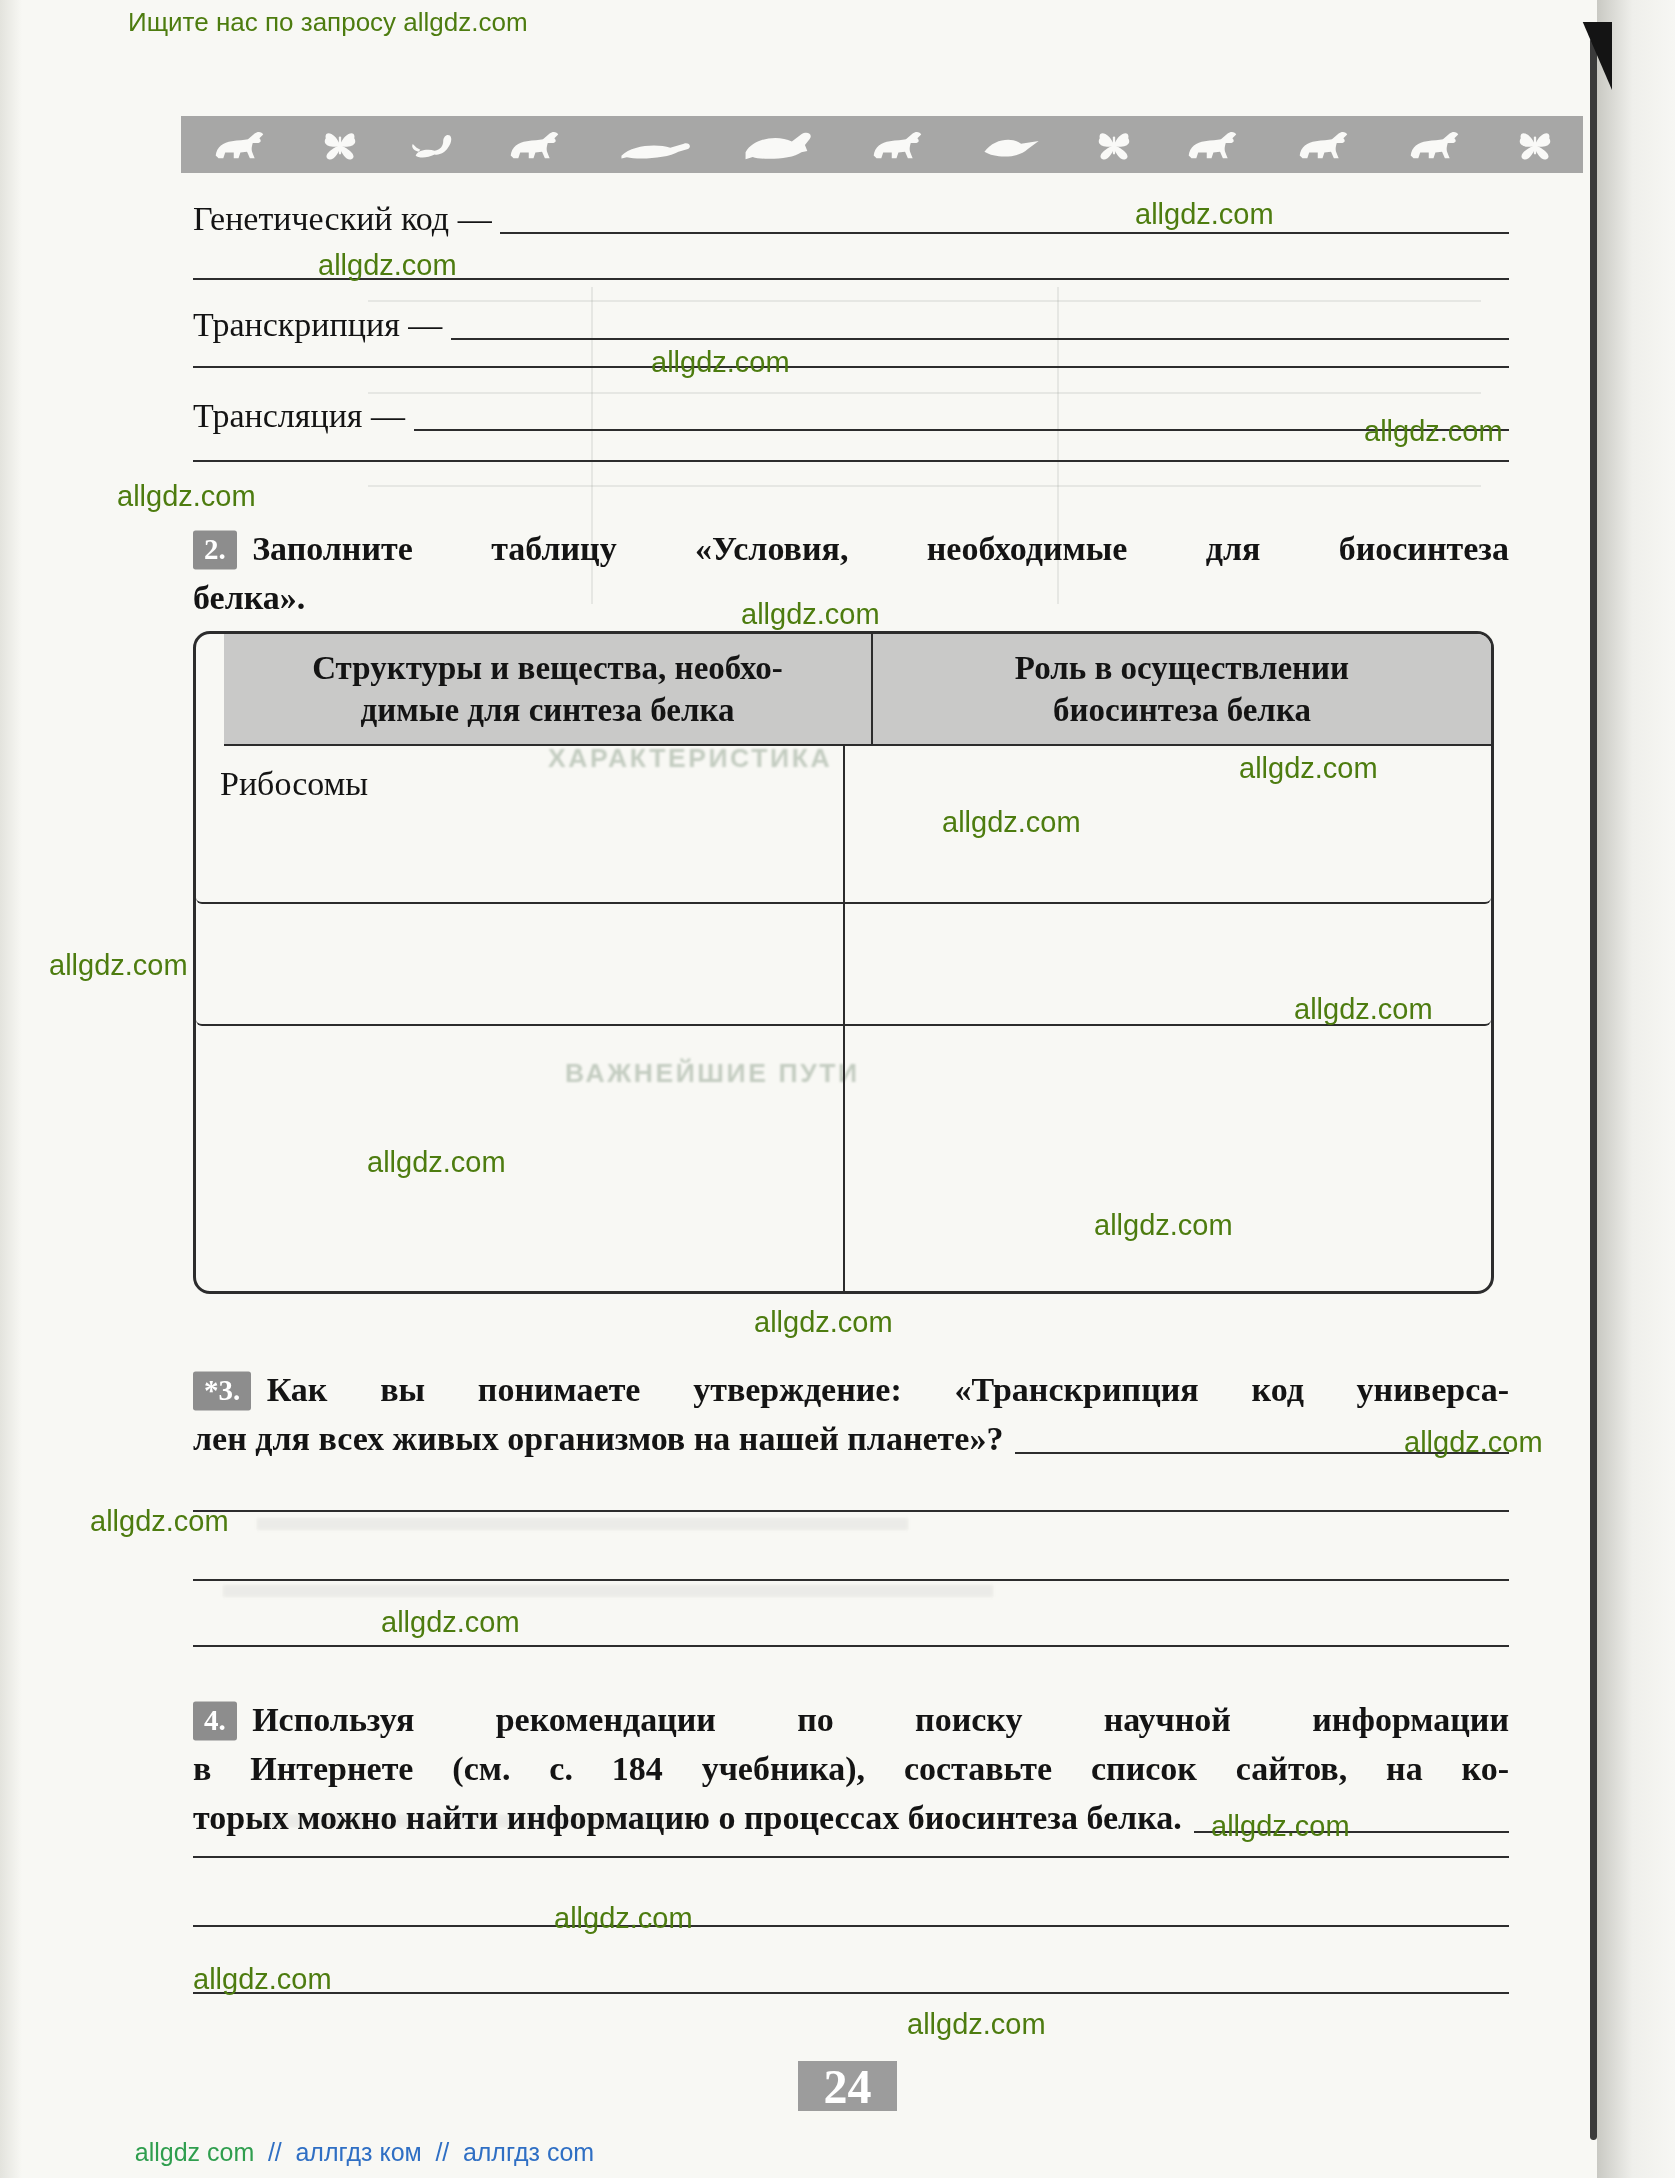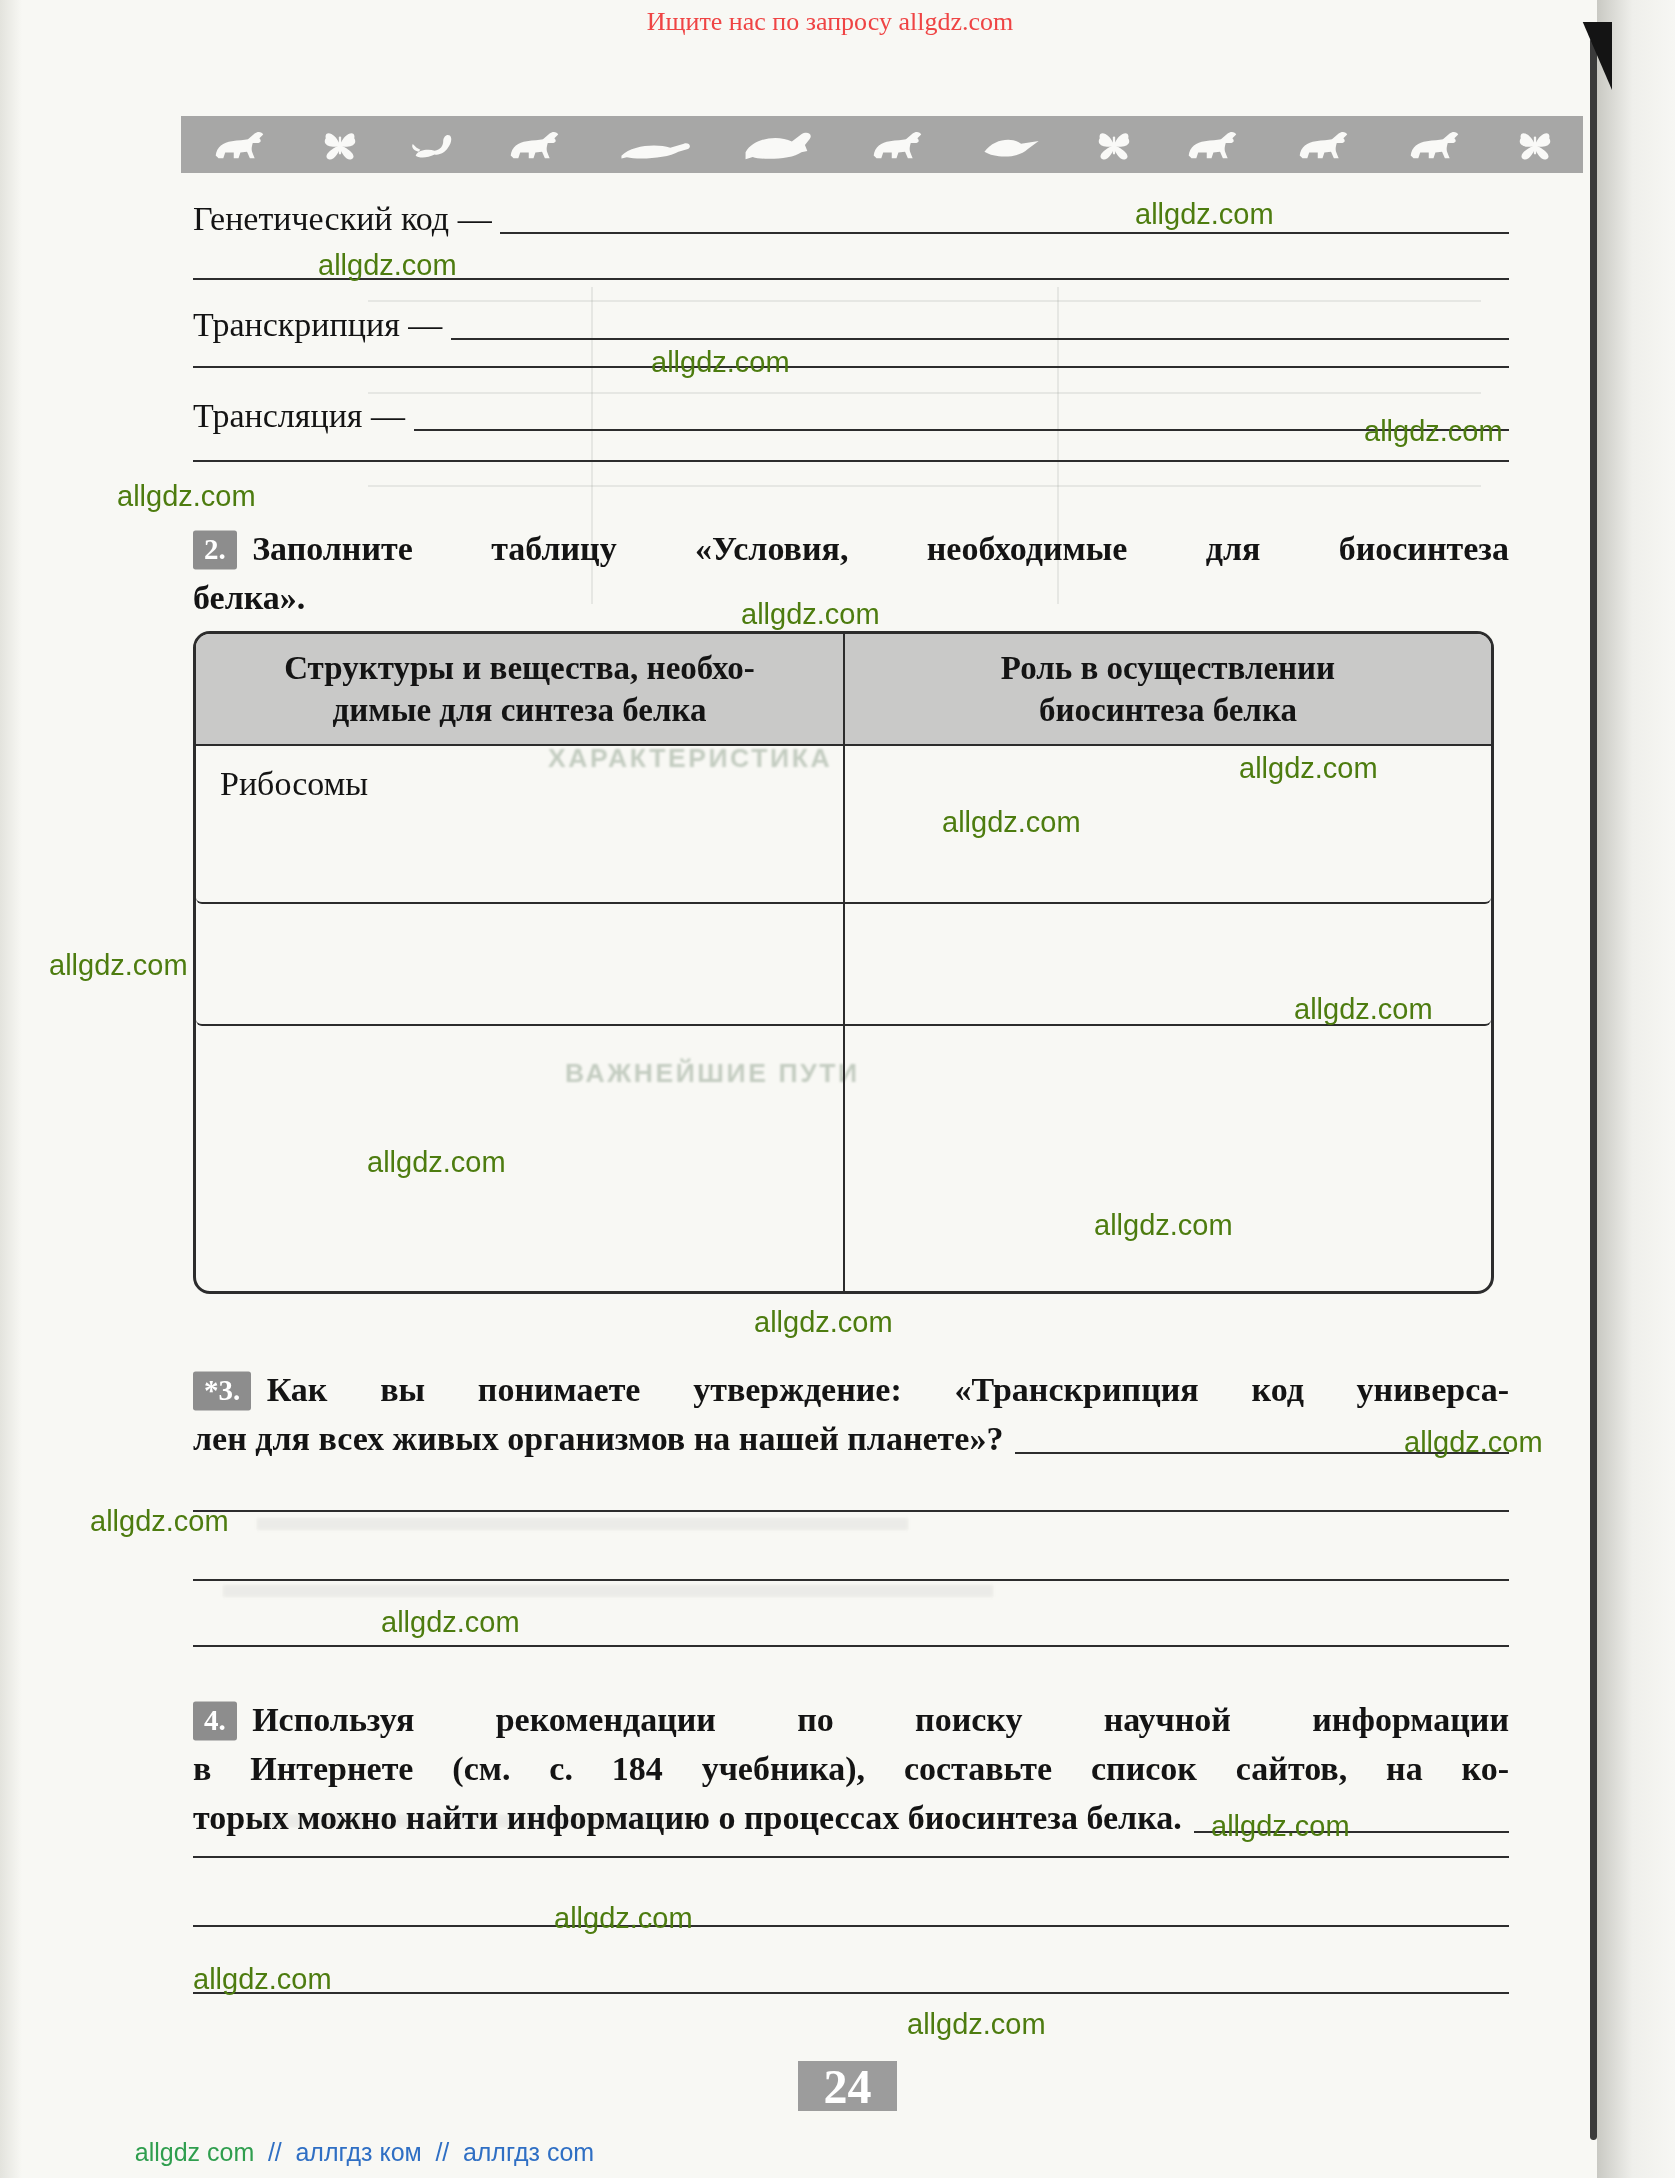--- a/index.html
+++ b/index.html
@@ -5,22 +5,22 @@
   html,body { margin:0; padding:0; background:#ffffff; }
   .page {
     position:relative; width:1675px; height:2179px; overflow:hidden;
     background: radial-gradient(120% 90% at 50% 45%, #fbfbf8 55%, #ededе7 100%);
     background-color:#f8f8f4;
     font-family:"Liberation Serif", serif; color:#141414;
   }
   .left-shade { position:absolute; left:0; top:0; width:22px; height:100%;
     background:linear-gradient(90deg,#e3e3dd,#f8f8f4); z-index:3; }
 
-  .top-note { position:absolute; left:128px; top:6.8px; width:1404px; text-align:center;
-    font-family:Liberation Serif, serif; font-size:26px; color:#ef4444; z-index:12; }
+  .top-note { position:absolute; left:128px; top:6.8px; width:1404px; 
+    font-family:Liberation Sans, sans-serif; font-size:26px; color:#4d7c0f; z-index:12; }
 
   .animal-band { position:absolute; left:181px; top:116px; width:1402px; height:57px;
     background:#a7a7a6; display:flex; align-items:center; justify-content:space-between;
     padding:0 29px; box-sizing:border-box; z-index:5; }
   .animal { display:inline-flex; align-items:center; }
   .animal svg { height:38px; width:auto; fill:#fcfcfa; opacity:.97; }
 
   .right-page { position:absolute; left:1597px; top:0; width:79px; height:2179px;
     background:linear-gradient(90deg,#c9c9c3,#efefeb 45%,#f7f7f4); z-index:4; }
   .edge-line { position:absolute; left:1590px; top:38px; width:6.8px; height:2102px;
@@ -48,21 +48,21 @@
   .flex-line { display:flex; align-items:flex-end;font-family:Liberation Serif, serif; }
   .flex-line .fill { flex:1; border-bottom:2.6px solid #2d2d2d; margin-left:12px; margin-bottom:8.6px; }
   .num-box { display:inline-block; background:#8d8d8d; color:#ffffff; font-weight:bold;
     font-size:29px; line-height:39px; height:39px; padding:0 11px; border-radius:2.6px;
     margin-right:15.4px; vertical-align:middle; transform:translateY(-2.6px); }
 
   .btable { position:absolute; left:193px; top:631px; width:1301px; height:663px;
     border:3px solid #2c2c2c; border-radius:17px; box-sizing:border-box;
     display:flex; flex-direction:column; overflow:hidden; z-index:10; }
   .thead { display:flex; height:110px; flex:0 0 auto; background:#c9c9c8;
-    border-bottom:2.6px solid #2c2c2c; }
+    border-bottom:2.6px solid #2c2c2c;margin-left:28px; }
   .th { display:flex; flex-direction:column; justify-content:center; align-items:center;
     font-weight:bold; font-size:33px; line-height:42px; text-align:center; }
   .th1 { width:649px; border-right:2.6px solid #2c2c2c; box-sizing:border-box; }
   .th2 { flex:1; }
   .trow { display:flex; border-bottom:2.6px solid #2c2c2c; flex:0 0 auto;border-radius:6px; }
   .trow.last { border-bottom:none; flex:1 1 auto; }
   .tc1 { width:649px; border-right:2.6px solid #2c2c2c; box-sizing:border-box;
     padding:19px 24px; font-size:34px; }
   .tc2 { flex:1; padding:19px 24px; font-size:34px; }
 

